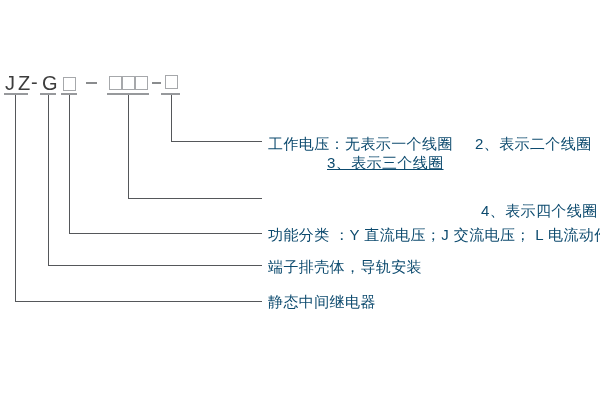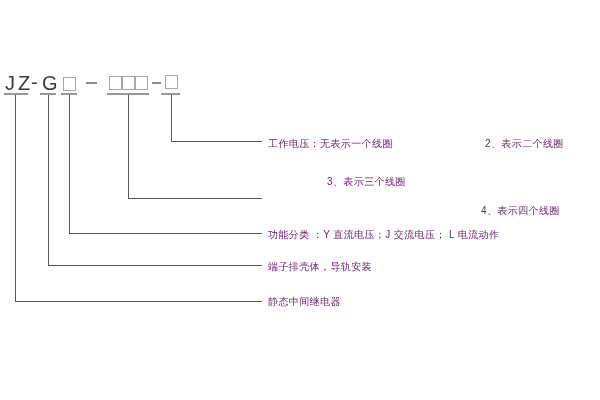--- a/index.html
+++ b/index.html
@@ -73,29 +73,29 @@
   .vl-4 { left: 128px; top: 95px; height: 103px; }
   .vl-5 { left: 171px; top: 95px; height: 47px;  }
   .hl-1 { left: 15px;  top: 301px; width: 247px; }
   .hl-2 { left: 48px;  top: 265px; width: 214px; }
   .hl-3 { left: 69px;  top: 233px; width: 193px; }
   .hl-4 { left: 128px; top: 198px; width: 134px; }
   .hl-5 { left: 171px; top: 141px; width: 91px;  }
   
   .lbl {
     position: absolute;
-    color: #701a75;
-    font-size: 10px;
+    color: #0c4a6e;
+    font-size: 15px;
     line-height: 17px;
     letter-spacing: 0.4px;
     white-space: nowrap;
   }
   .lbl-wv1a { left: 268px; top: 135px; }
-  .lbl-wv1b { left: 485px; top: 135px; }
-  .lbl-wv2a { left: 327px; top: 173px; }
+  .lbl-wv1b { left: 475px; top: 135px; }
+  .lbl-wv2a { left: 327px; top: 154px; text-decoration: underline; }
   .lbl-wv2b { left: 481px; top: 163px; margin-top: 39px; }
   .lbl-contact  { left: 268px; top: 190px; }
   .lbl-function { left: 268px; top: 226px; }
   .lbl-housing  { left: 268px; top: 258px; }
   .lbl-product  { left: 268px; top: 293px; }
 </style>
 </head>
 <body>
 
 <div class="canvas">

